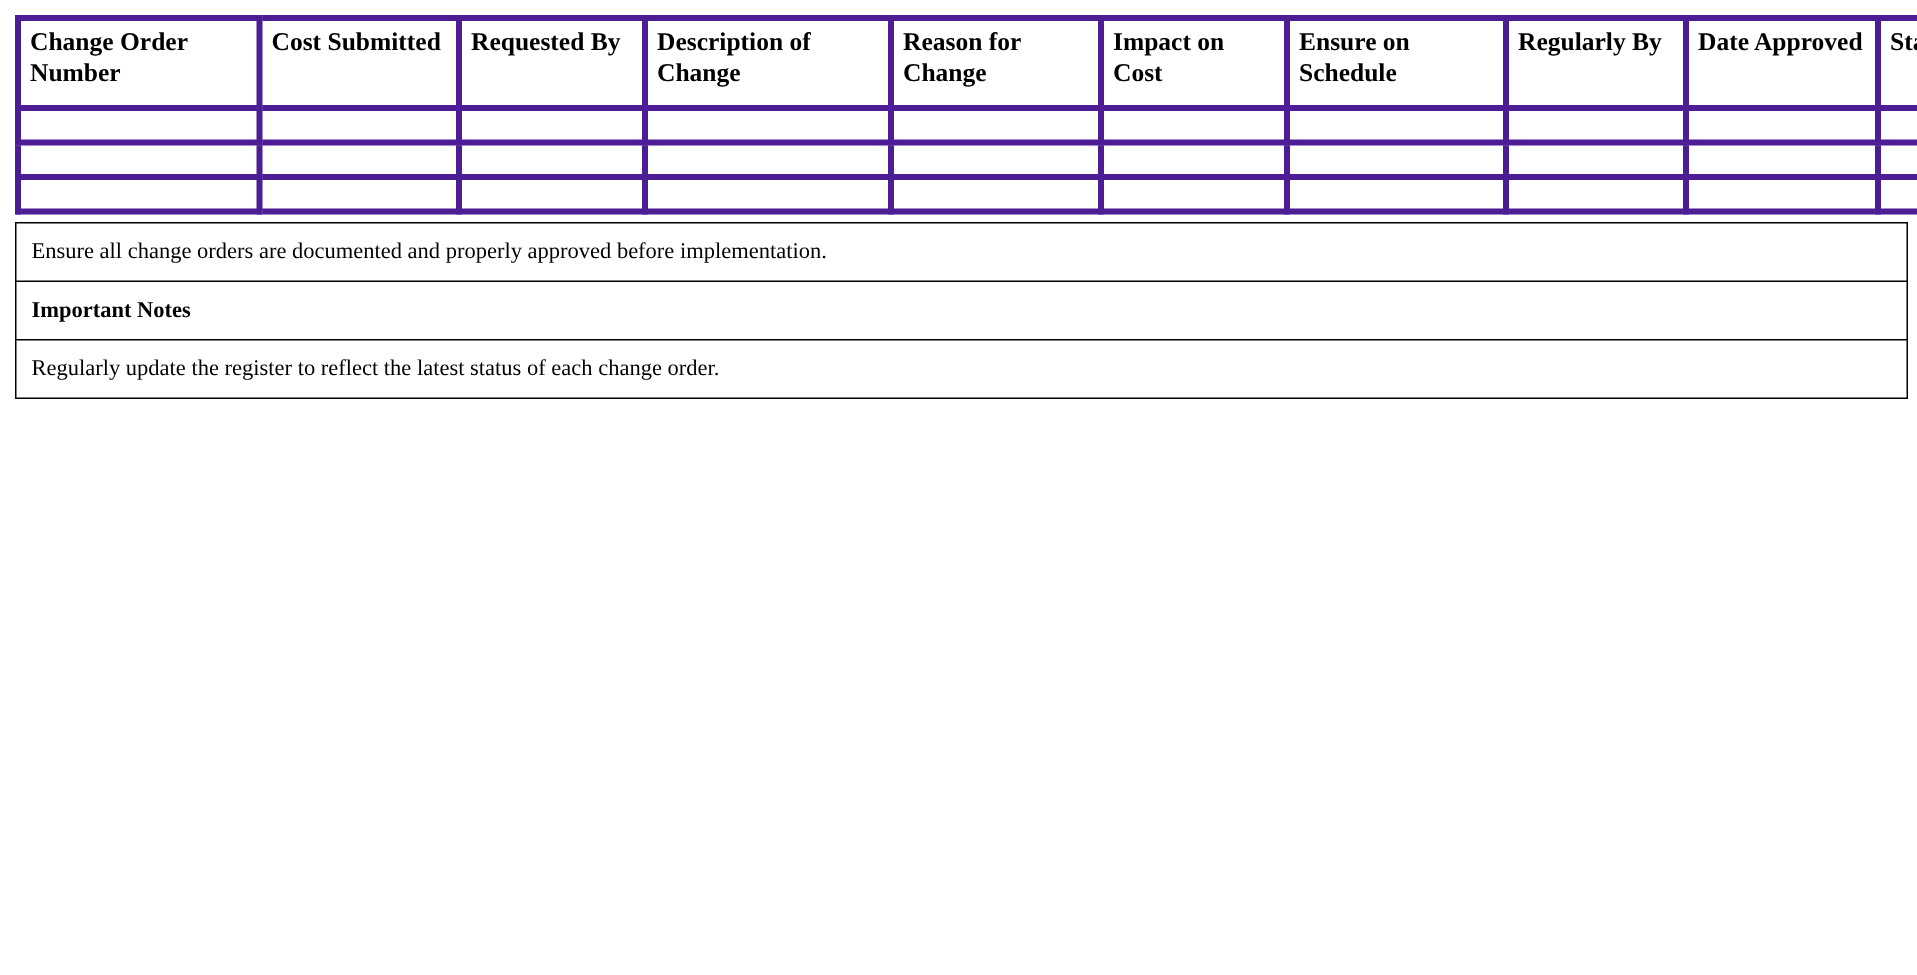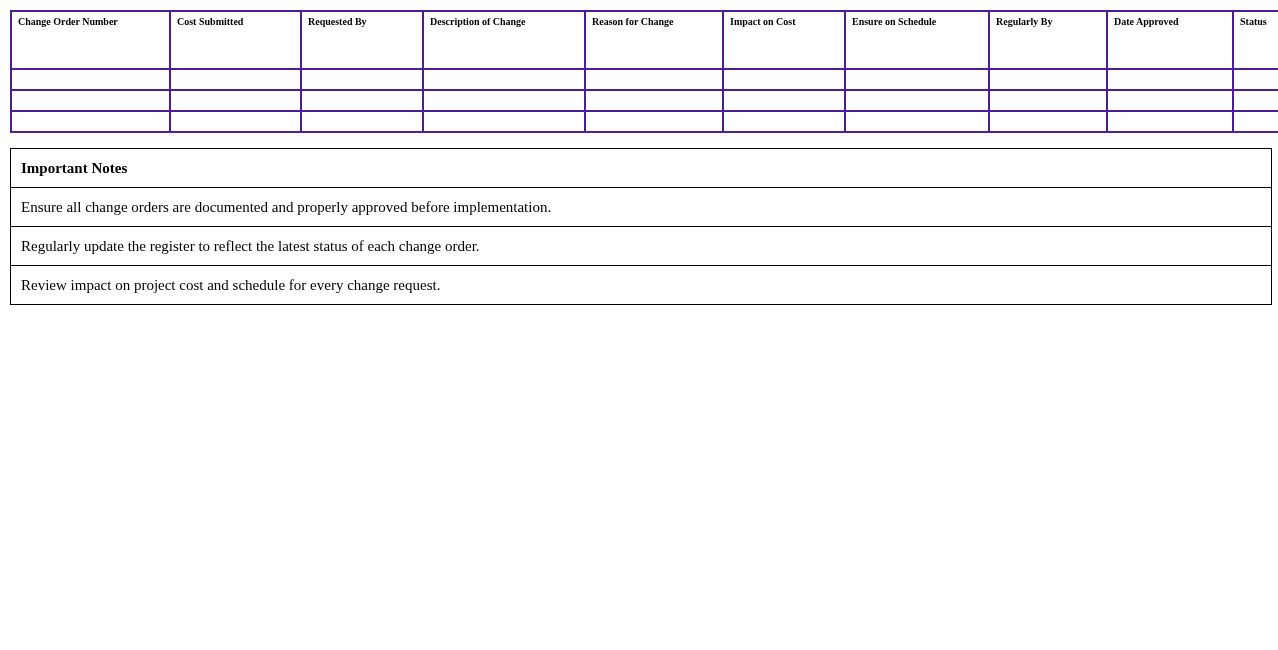--- a/index.html
+++ b/index.html
@@ -33,24 +33,24 @@
 
   table.register {
     border-collapse: collapse;
     table-layout: fixed;
     width: 1262px;
     border: 1px solid #000000;
   }
 
   table.register th,
   table.register td {
-    border: 2px solid #4c1d95;
+    border: 4px solid #4c1d95;
     vertical-align: top;
     padding: 4px 6px 4px 6px;
-    font-size: 10px;
+    font-size: 17px;
     line-height: 1.22;
   }
 
   table.register th {
     font-weight: bold;
     text-align: left;
     height: 48px;
   }
 
   table.register td.empty-cell {
@@ -166,28 +166,25 @@
 
         </tr>
       </tbody>
     </table>
   </div>
 
   <div class="notes-wrap">
     <table class="notes">
       <tbody>
         <tr>
+          <td>Ensure all change orders are documented and properly approved before implementation.</td>
+        </tr>
+        <tr>
           <th>Important Notes</th>
         </tr>
         <tr>
-          <td>Ensure all change orders are documented and properly approved before implementation.</td>
-        </tr>
-        <tr>
           <td>Regularly update the register to reflect the latest status of each change order.</td>
-        </tr>
-        <tr>
-          <td>Review impact on project cost and schedule for every change request.</td>
         </tr>
       </tbody>
     </table>
   </div>
 
 </div>
 
 </body></html>

